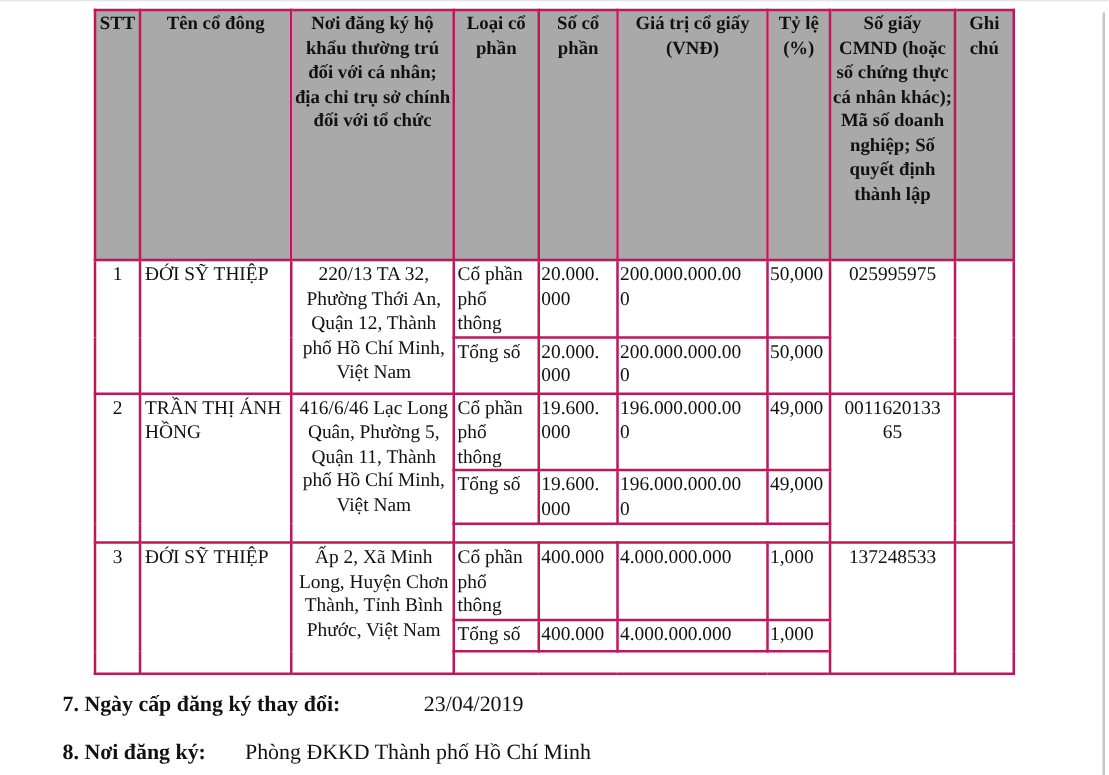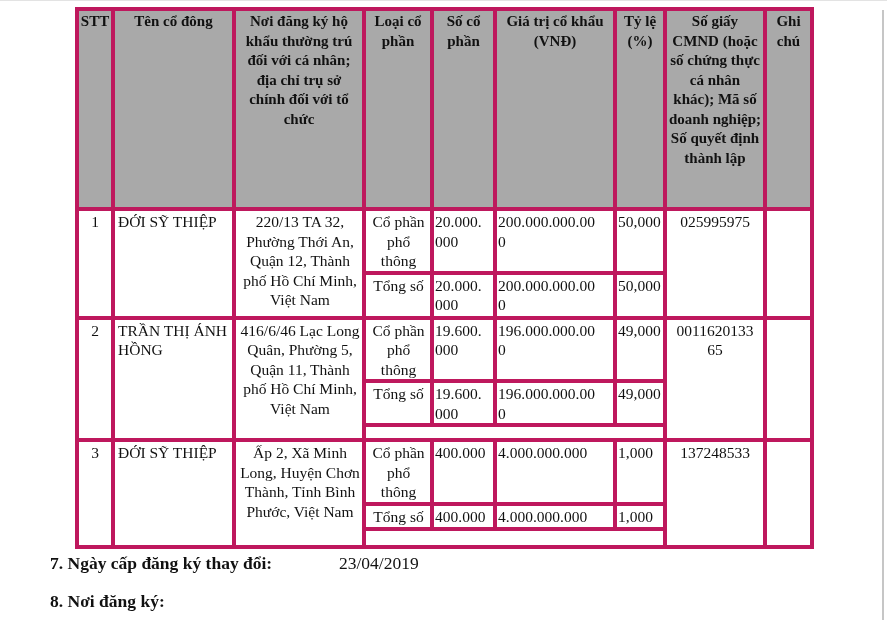--- a/index.html
+++ b/index.html
@@ -24,21 +24,21 @@
   table.shareholders {
     position: absolute;
     left: 75px; top: 7px;
     width: 735px;
     border-collapse: collapse;
     table-layout: fixed;
     font-size: 15.5px;
     line-height: 19.5px;
   }
   table.shareholders th, table.shareholders td {
-    border: 4px solid #be185d;
+    border: 2px solid #be185d;
     vertical-align: top;
     overflow: hidden;
   }
   table.shareholders th {
     background: #a9a9a9;
     font-weight: bold;
     font-size: 15px;
     line-height: 19.5px;
     text-align: center;
     padding: 1px 1px;
@@ -48,21 +48,21 @@
   tr.rB1 { height: 45px; }
   tr.rA2 { height: 60px; }
   tr.rB2 { height: 43px; }
   tr.sp2 { height: 15px; }
   tr.rA3 { height: 61px; }
   tr.rB3 { height: 25px; }
   tr.sp3 { height: 18px; }
   td.c-stt  { text-align: center; padding-top: 1px; white-space: pre-line; }
   td.c-name { text-align: left; padding: 1px 2px 0 3px; white-space: pre-line; }
   td.c-addr { text-align: center; padding: 1px 1px 0 3px; white-space: pre-line; }
-  td.c-loai { text-align: center; padding: 1px 1px 0 2px; white-space: pre-line; }
+  td.c-loai { text-align: left; padding: 1px 1px 0 2px; white-space: pre-line; }
   td.c-num  { text-align: left; padding: 1px 3px 0 1px; white-space: pre-line; }
   td.c-id   { text-align: center; padding: 1px 1px 12px 1px; white-space: pre-line; }
   td.c-note { padding: 1px; }
   td.c-spacer { border-left: 2px solid #1c1c1c; border-right: 2px solid #1c1c1c; }
   .footline { position: absolute; left: 12px; width: 887px; height: 26px; padding-left: 19px; }
   .flabel {
     position: absolute; left: 38px; top: 0;
     font-weight: bold; font-size: 17.5px; white-space: nowrap;
   }
   .fvalue {
@@ -90,21 +90,21 @@
         <col style="width:100px">
         <col style="width:47px">
     </colgroup>
     <thead>
       <tr class="hdr">
         <th>STT</th>
         <th>Tên cổ đông</th>
         <th>Nơi đăng ký hộ khẩu thường trú đối với cá nhân; địa chỉ trụ sở chính đối với tổ chức</th>
         <th>Loại cổ phần</th>
         <th>Số cổ phần</th>
-        <th>Giá trị cổ khẩu (VNĐ)</th>
+        <th>Giá trị cổ giấy (VNĐ)</th>
         <th>Tỷ lệ (%)</th>
         <th>Số giấy CMND (hoặc số chứng thực cá nhân khác); Mã số doanh nghiệp; Số quyết định thành lập</th>
         <th>Ghi chú</th>
       </tr>
     </thead>
     <tbody>
 
       <tr class="rA1">
         <td class="c-stt" rowspan="2">1</td>
         <td class="c-name" rowspan="2">ĐỚI SỸ THIỆP</td>
@@ -181,16 +181,17 @@
       </tr>
     </tbody>
   </table>
 
   <div class="footline" style="top:553px">
     <span class="flabel">7. Ngày cấp đăng ký thay đổi:</span>
     <span class="fvalue v7">23/04/2019</span>
   </div>
   <div class="footline" style="top:591px">
     <span class="flabel">8. Nơi đăng ký:</span>
+    <span class="fvalue v8">Phòng ĐKKD Thành phố Hồ Chí Minh</span>
   </div>
 
   <div class="page-edge"></div>
 </div>
 
 </body></html>

